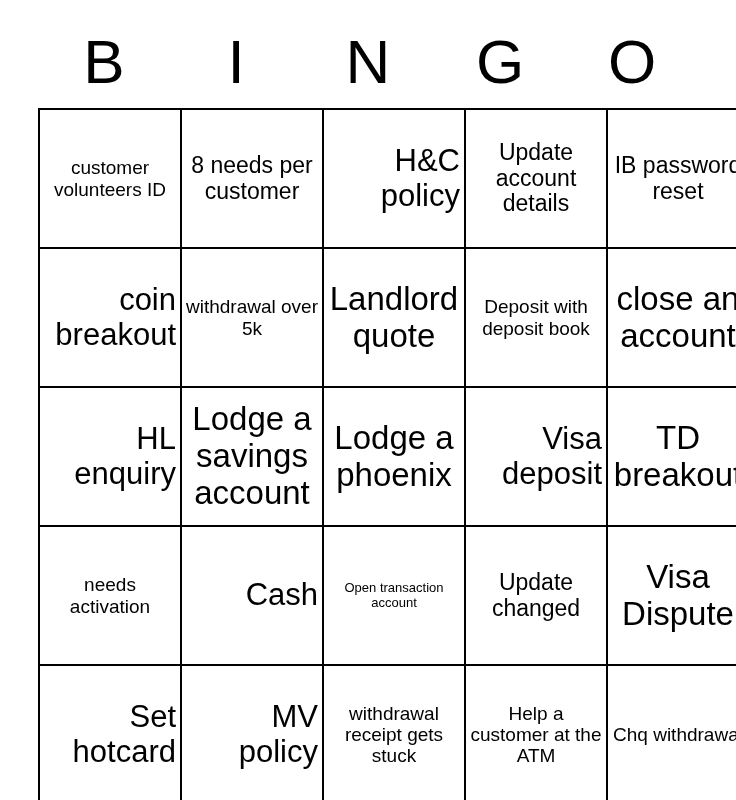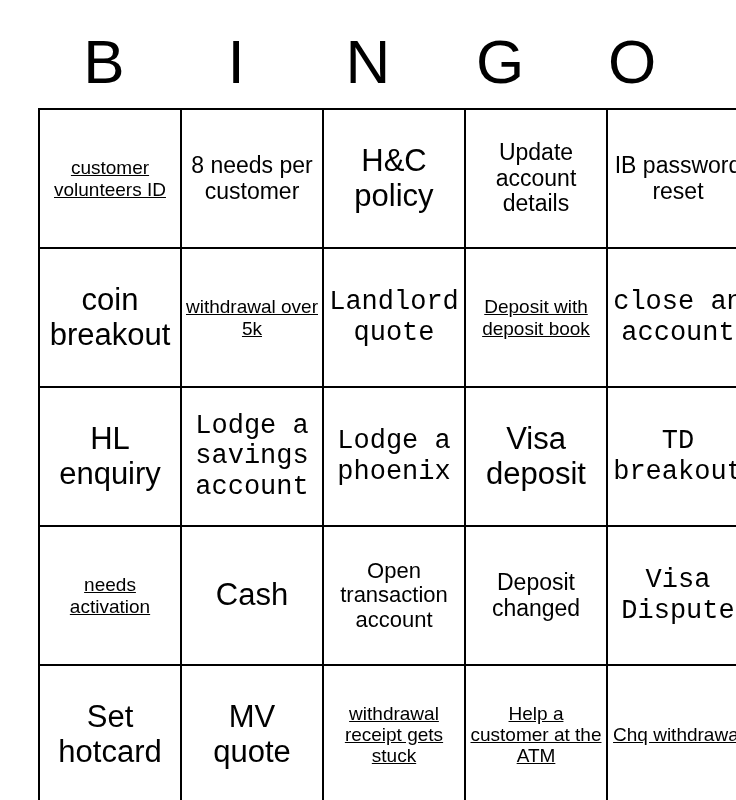--- a/index.html
+++ b/index.html
@@ -53,25 +53,25 @@
     vertical-align: middle;
     overflow: hidden;
     word-wrap: break-word;
     line-height: 1.12;
   }
   .cell-text {
     display: block;
     width: 100%;
   }
   
-  .fs-xl { font-size: 31px; }
-  .fs-lg { font-size: 27px; font-family: Liberation Mono, monospace; }
+  .fs-xl { font-size: 31px; text-align: right; }
+  .fs-lg { font-size: 33px; }
   .fs-md { font-size: 23px; }
-  .fs-sm { font-size: 19px; text-decoration: underline; }
-  .fs-xs { font-size: 22px; }
+  .fs-sm { font-size: 19px; }
+  .fs-xs { font-size: 13px; }
 </style>
 </head>
 <body>
 
 <div class="bingo-page">
 
   <div class="header-row">
     <div class="header-letter">B</div>
     <div class="header-letter">I</div>
     <div class="header-letter">N</div>
@@ -137,32 +137,32 @@
           <td>
               <span class="cell-text fs-sm">needs activation</span>
             </td>
           <td>
               <span class="cell-text fs-xl">Cash</span>
             </td>
           <td>
               <span class="cell-text fs-xs">Open transaction account</span>
             </td>
           <td>
-              <span class="cell-text fs-md">Deposit changed</span>
+              <span class="cell-text fs-md">Update changed</span>
             </td>
           <td>
               <span class="cell-text fs-lg">Visa Dispute</span>
             </td>
         </tr>
         <tr>
           <td>
               <span class="cell-text fs-xl">Set hotcard</span>
             </td>
           <td>
-              <span class="cell-text fs-xl">MV quote</span>
+              <span class="cell-text fs-xl">MV policy</span>
             </td>
           <td>
               <span class="cell-text fs-sm">withdrawal receipt gets stuck</span>
             </td>
           <td>
               <span class="cell-text fs-sm">Help a customer at the ATM</span>
             </td>
           <td>
               <span class="cell-text fs-sm">Chq withdrawal</span>
             </td>

